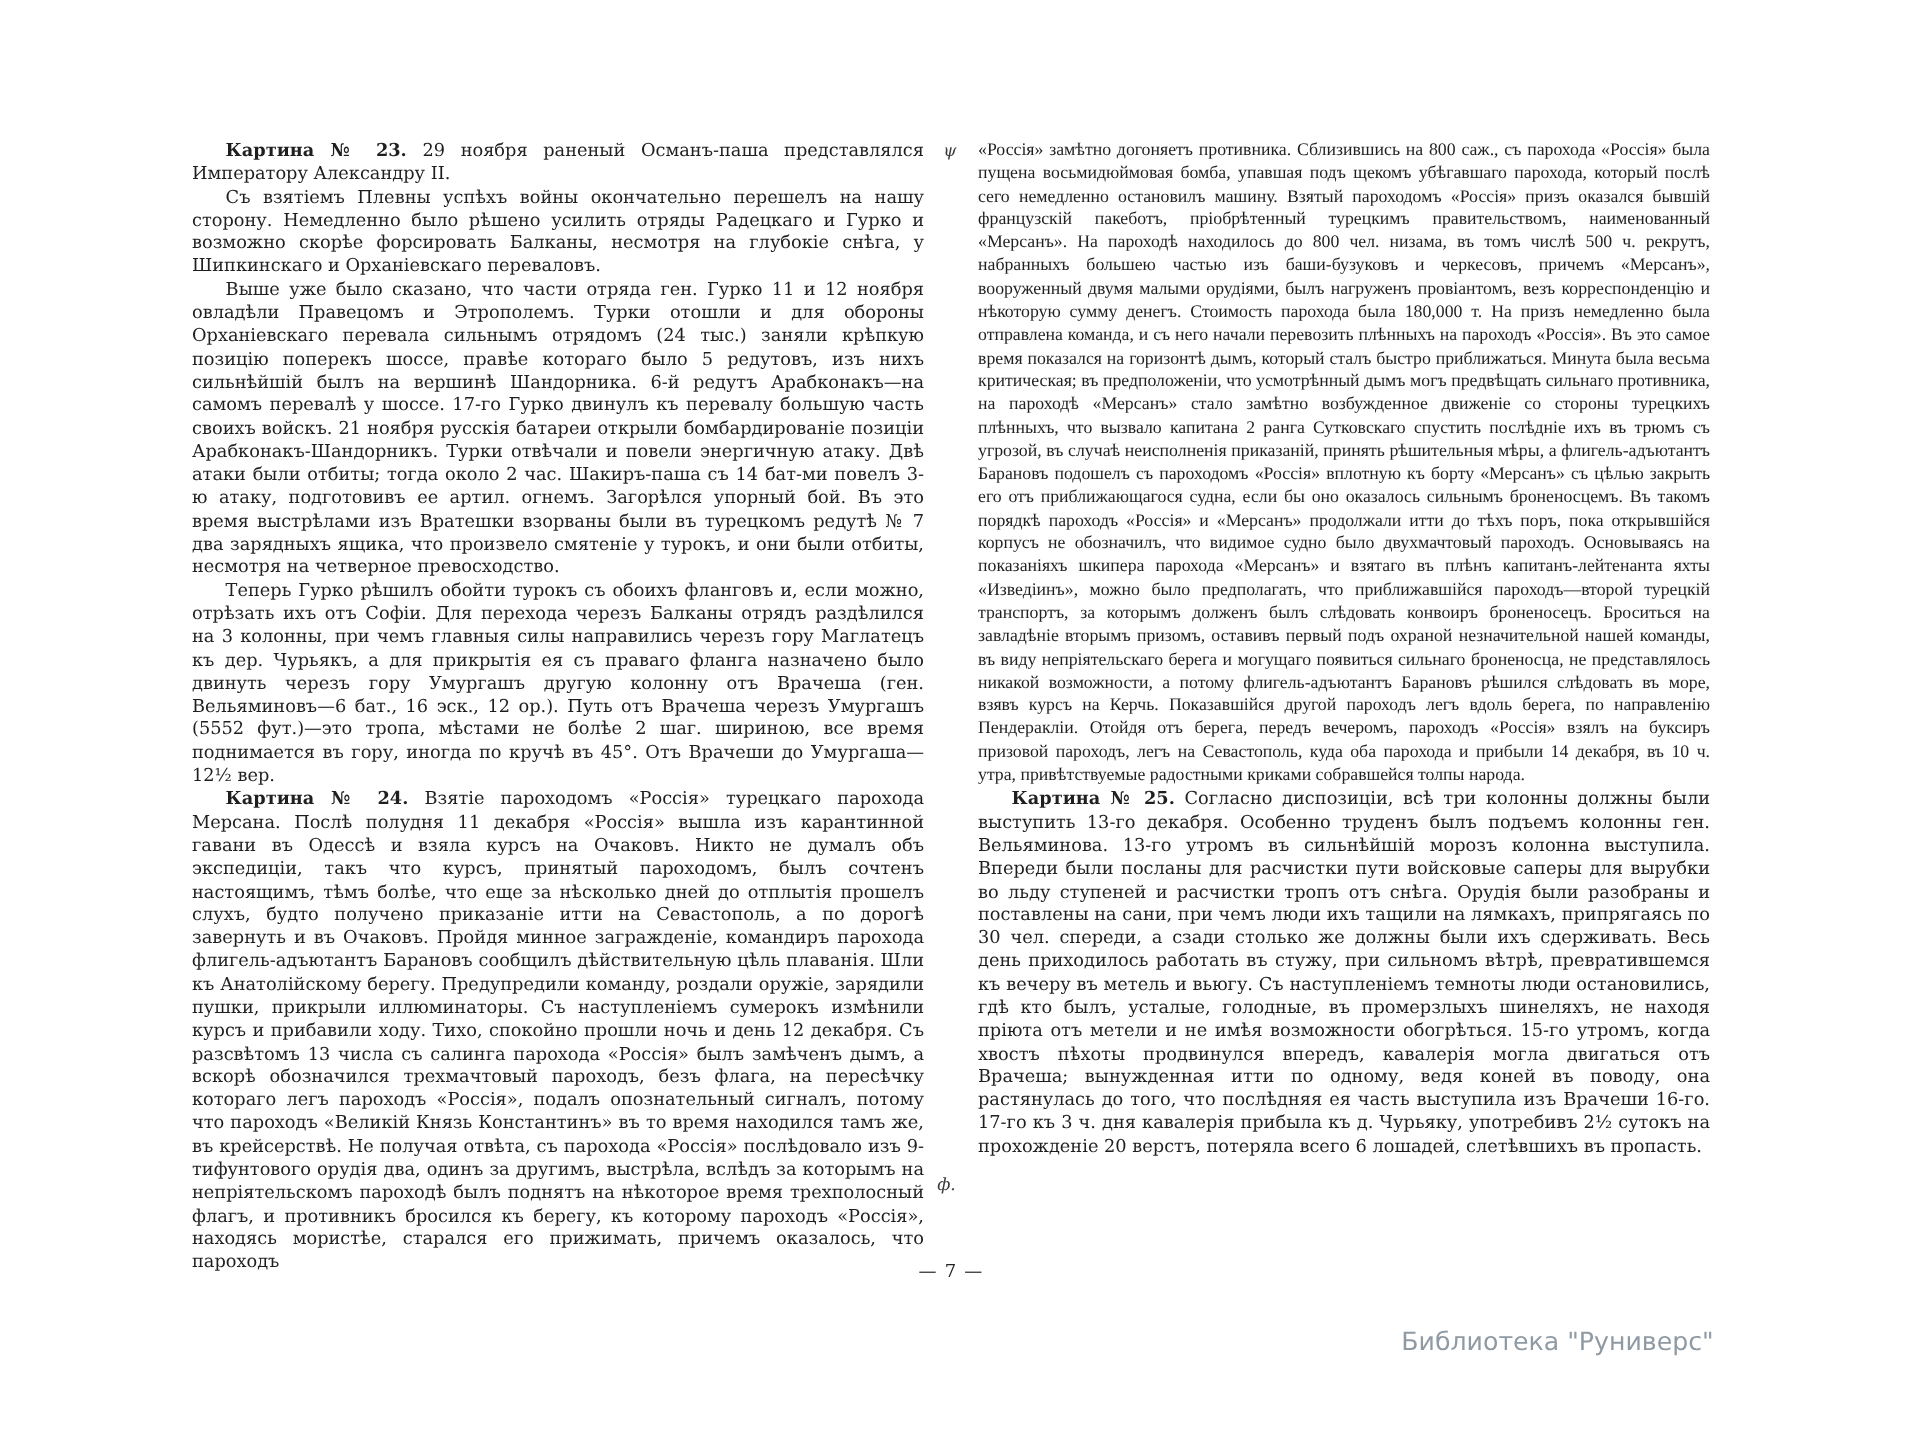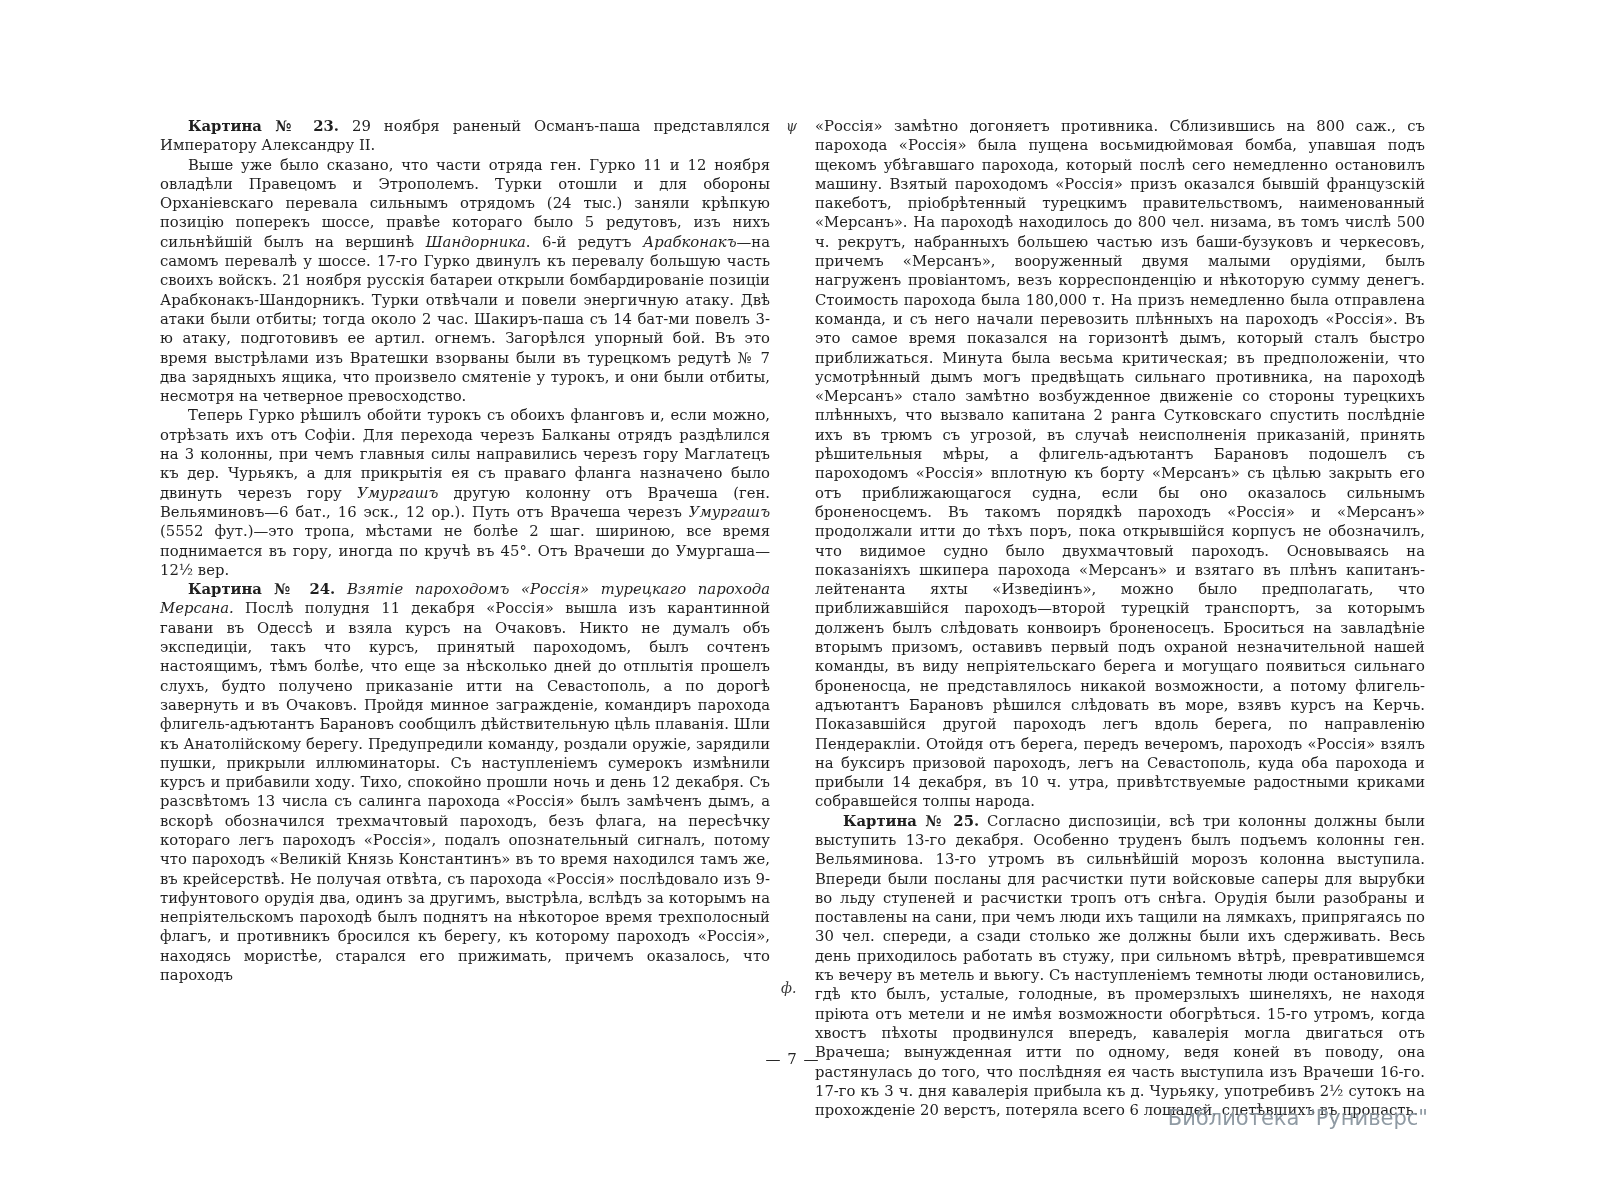--- a/index.html
+++ b/index.html
@@ -28,23 +28,23 @@
   }
   .para {
     margin: 0;
     font-size: 14.8px;
     line-height: 19.3px;
     text-align: justify;
     text-indent: 28px;
     hyphens: auto;
     -webkit-hyphens: auto;
   }
-  .para.noindent { text-indent: 0; }
+  .para.noindent { text-indent: 0; font-family: Liberation Serif, serif; }
   .b { font-weight: bold; }
-  .i { font-style: italic; }
+  .i { }
   .footer {
     position: absolute;
     left: 160px;
     top: 1050px;
     width: 1265px;
     text-align: center;
     font-size: 15px;
     letter-spacing: 1px;
     color: #222;
   }
@@ -65,20 +65,21 @@
   .mark-top { left: 786px; top: 118px; }
   .mark-bottom { left: 781px; top: 980px; }
 </style>
 </head>
 <body>
 
 <div class="scan-page">
   <div class="content">
     <div class="col">
         <p class="para"><span class="b">Картина № 23.</span><span> 29 ноября раненый Османъ-паша представлялся Императору Александру II.</span></p>
+        <p class="para"><span>Съ взятіемъ Плевны успѣхъ войны окончательно перешелъ на нашу сторону. Немедленно было рѣшено усилить отряды Радецкаго и Гурко и возможно скорѣе форсировать Балканы, несмотря на глубокіе снѣга, у Шипкинскаго и Орханіевскаго переваловъ.</span></p>
         <p class="para"><span>Выше уже было сказано, что части отряда ген. Гурко 11 и 12 ноября овладѣли Правецомъ и Этрополемъ. Турки отошли и для обороны Орханіевскаго перевала сильнымъ отрядомъ (24 тыс.) заняли крѣпкую позицію поперекъ шоссе, правѣе котораго было 5 редутовъ, изъ нихъ сильнѣйшій былъ на вершинѣ </span><span class="i">Шандорника</span><span>. 6-й редутъ </span><span class="i">Арабконакъ</span><span>—на самомъ перевалѣ у шоссе. 17-го Гурко двинулъ къ перевалу большую часть своихъ войскъ. 21 ноября русскія батареи открыли бомбардированіе позиціи Арабконакъ-Шандорникъ. Турки отвѣчали и повели энергичную атаку. Двѣ атаки были отбиты; тогда около 2 час. Шакиръ-паша съ 14 бат-ми повелъ 3-ю атаку, подготовивъ ее артил. огнемъ. Загорѣлся упорный бой. Въ это время выстрѣлами изъ Вратешки взорваны были въ турецкомъ редутѣ № 7 два зарядныхъ ящика, что произвело смятеніе у турокъ, и они были отбиты, несмотря на четверное превосходство.</span></p>
         <p class="para"><span>Теперь Гурко рѣшилъ обойти турокъ съ обоихъ фланговъ и, если можно, отрѣзать ихъ отъ Софіи. Для перехода черезъ Балканы отрядъ раздѣлился на 3 колонны, при чемъ главныя силы направились черезъ гору Маглатецъ къ дер. Чурьякъ, а для прикрытія ея съ праваго фланга назначено было двинуть черезъ гору </span><span class="i">Умургашъ</span><span> другую колонну отъ Врачеша (ген. Вельяминовъ—6 бат., 16 эск., 12 ор.). Путь отъ Врачеша черезъ </span><span class="i">Умургашъ</span><span> (5552 фут.)—это тропа, мѣстами не болѣе 2 шаг. шириною, все время поднимается въ гору, иногда по кручѣ въ 45°. Отъ Врачеши до Умургаша—12½ вер.</span></p>
         <p class="para"><span class="b">Картина № 24.</span><span class="i"> Взятіе пароходомъ «Россія» турецкаго парохода Мерсана.</span><span> Послѣ полудня 11 декабря «Россія» вышла изъ карантинной гавани въ Одессѣ и взяла курсъ на Очаковъ. Никто не думалъ объ экспедиціи, такъ что курсъ, принятый пароходомъ, былъ сочтенъ настоящимъ, тѣмъ болѣе, что еще за нѣсколько дней до отплытія прошелъ слухъ, будто получено приказаніе итти на Севастополь, а по дорогѣ завернуть и въ Очаковъ. Пройдя минное загражденіе, командиръ парохода флигель-адъютантъ Барановъ сообщилъ дѣйствительную цѣль плаванія. Шли къ Анатолійскому берегу. Предупредили команду, роздали оружіе, зарядили пушки, прикрыли иллюминаторы. Съ наступленіемъ сумерокъ измѣнили курсъ и прибавили ходу. Тихо, спокойно прошли ночь и день 12 декабря. Съ разсвѣтомъ 13 числа съ салинга парохода «Россія» былъ замѣченъ дымъ, а вскорѣ обозначился трехмачтовый пароходъ, безъ флага, на пересѣчку котораго легъ пароходъ «Россія», подалъ опознательный сигналъ, потому что пароходъ «Великій Князь Константинъ» въ то время находился тамъ же, въ крейсерствѣ. Не получая отвѣта, съ парохода «Россія» послѣдовало изъ 9-тифунтового орудія два, одинъ за другимъ, выстрѣла, вслѣдъ за которымъ на непріятельскомъ пароходѣ былъ поднятъ на нѣкоторое время трехполосный флагъ, и противникъ бросился къ берегу, къ которому пароходъ «Россія», находясь мористѣе, старался его прижимать, причемъ оказалось, что пароходъ</span></p>
       </div>
     <div class="col">
         <p class="para noindent"><span>«Россія» замѣтно догоняетъ противника. Сблизившись на 800 саж., съ парохода «Россія» была пущена восьмидюймовая бомба, упавшая подъ щекомъ убѣгавшаго парохода, который послѣ сего немедленно остановилъ машину. Взятый пароходомъ «Россія» призъ оказался бывшій французскій пакеботъ, пріобрѣтенный турецкимъ правительствомъ, наименованный «Мерсанъ». На пароходѣ находилось до 800 чел. низама, въ томъ числѣ 500 ч. рекрутъ, набранныхъ большею частью изъ баши-бузуковъ и черкесовъ, причемъ «Мерсанъ», вооруженный двумя малыми орудіями, былъ нагруженъ провіантомъ, везъ корреспонденцію и нѣкоторую сумму денегъ. Стоимость парохода была 180,000 т. На призъ немедленно была отправлена команда, и съ него начали перевозить плѣнныхъ на пароходъ «Россія». Въ это самое время показался на горизонтѣ дымъ, который сталъ быстро приближаться. Минута была весьма критическая; въ предположеніи, что усмотрѣнный дымъ могъ предвѣщать сильнаго противника, на пароходѣ «Мерсанъ» стало замѣтно возбужденное движеніе со стороны турецкихъ плѣнныхъ, что вызвало капитана 2 ранга Сутковскаго спустить послѣдніе ихъ въ трюмъ съ угрозой, въ случаѣ неисполненія приказаній, принять рѣшительныя мѣры, а флигель-адъютантъ Барановъ подошелъ съ пароходомъ «Россія» вплотную къ борту «Мерсанъ» съ цѣлью закрыть его отъ приближающагося судна, если бы оно оказалось сильнымъ броненосцемъ. Въ такомъ порядкѣ пароходъ «Россія» и «Мерсанъ» продолжали итти до тѣхъ поръ, пока открывшійся корпусъ не обозначилъ, что видимое судно было двухмачтовый пароходъ. Основываясь на показаніяхъ шкипера парохода «Мерсанъ» и взятаго въ плѣнъ капитанъ-лейтенанта яхты «Изведіинъ», можно было предполагать, что приближавшійся пароходъ—второй турецкій транспортъ, за которымъ долженъ былъ слѣдовать конвоиръ броненосецъ. Броситься на завладѣніе вторымъ призомъ, оставивъ первый подъ охраной незначительной нашей команды, въ виду непріятельскаго берега и могущаго появиться сильнаго броненосца, не представлялось никакой возможности, а потому флигель-адъютантъ Барановъ рѣшился слѣдовать въ море, взявъ курсъ на Керчь. Показавшійся другой пароходъ легъ вдоль берега, по направленію Пендеракліи. Отойдя отъ берега, передъ вечеромъ, пароходъ «Россія» взялъ на буксиръ призовой пароходъ, легъ на Севастополь, куда оба парохода и прибыли 14 декабря, въ 10 ч. утра, привѣтствуемые радостными криками собравшейся толпы народа.</span></p>
         <p class="para"><span class="b">Картина № 25.</span><span> Согласно диспозиціи, всѣ три колонны должны были выступить 13-го декабря. Особенно труденъ былъ подъемъ колонны ген. Вельяминова. 13-го утромъ въ сильнѣйшій морозъ колонна выступила. Впереди были посланы для расчистки пути войсковые саперы для вырубки во льду ступеней и расчистки тропъ отъ снѣга. Орудія были разобраны и поставлены на сани, при чемъ люди ихъ тащили на лямкахъ, припрягаясь по 30 чел. спереди, а сзади столько же должны были ихъ сдерживать. Весь день приходилось работать въ стужу, при сильномъ вѣтрѣ, превратившемся къ вечеру въ метель и вьюгу. Съ наступленіемъ темноты люди остановились, гдѣ кто былъ, усталые, голодные, въ промерзлыхъ шинеляхъ, не находя пріюта отъ метели и не имѣя возможности обогрѣться. 15-го утромъ, когда хвостъ пѣхоты продвинулся впередъ, кавалерія могла двигаться отъ Врачеша; вынужденная итти по одному, ведя коней въ поводу, она растянулась до того, что послѣдняя ея часть выступила изъ Врачеши 16-го. 17-го къ 3 ч. дня кавалерія прибыла къ д. Чурьяку, употребивъ 2½ сутокъ на прохожденіе 20 верстъ, потеряла всего 6 лошадей, слетѣвшихъ въ пропасть.</span></p>
       </div>
   </div>
   <div class="mark mark-top">ψ</div>

